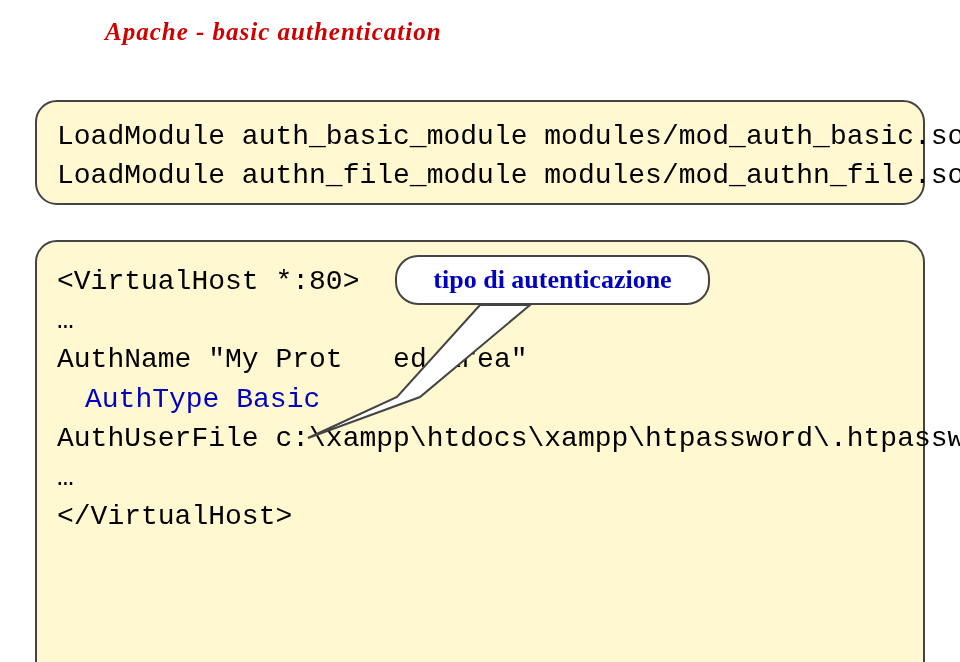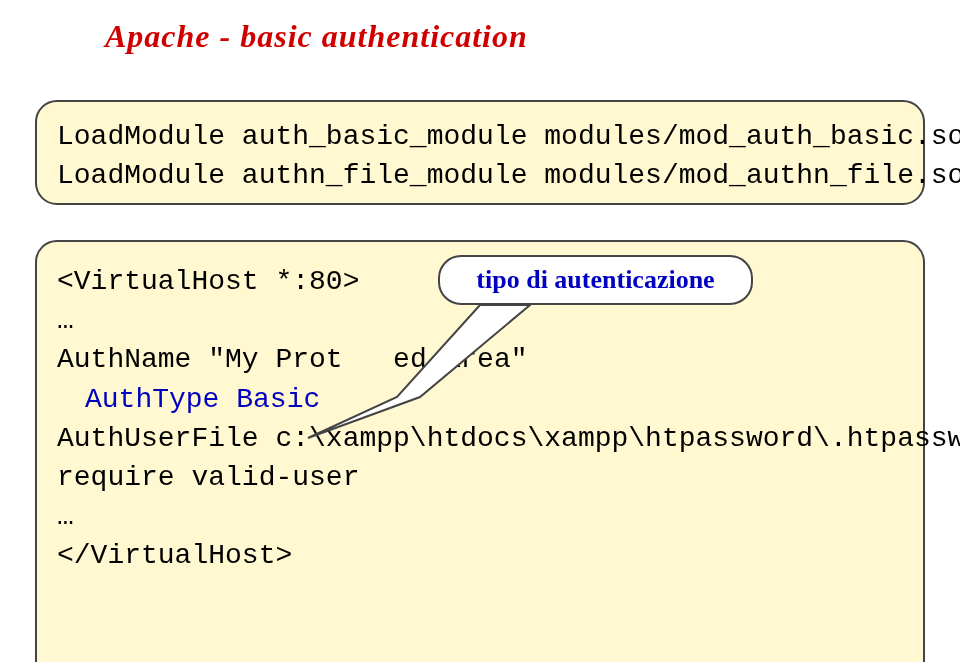--- a/index.html
+++ b/index.html
@@ -5,21 +5,21 @@
     * { margin: 0; padding: 0; box-sizing: border-box; }
     body {
       width: 960px;
       height: 662px;
       background: #fff;
       font-family: Georgia, 'Times New Roman', serif;
       position: relative;
     }
     .title {
       color: #d00000;
-      font-size: 32px;
+      font-size: 25px;
       font-weight: bold;
       font-style: italic;
       text-align: left;
       margin-top: 18px;
       margin-left: 105px;
       letter-spacing: 1px;
     }
     .box1 {
       position: absolute;
       left: 35px;
@@ -59,21 +59,20 @@
       background: #fff;
       border: 2px solid #444;
       border-radius: 23px;
       color: #0000c0;
       font-size: 26px;
       font-weight: bold;
       display: flex;
       align-items: center;
       justify-content: center;
       z-index: 5;
-      margin-left: 43px;
     }
     .callout-svg {
       position: absolute;
       left: 0;
       top: 0;
       width: 960px;
       height: 662px;
       pointer-events: none;
       z-index: 4;
     }
@@ -90,21 +89,20 @@
   </div>
 </div>
 
 <div class="box2">
   <div class="code">
     <div class="code-line">&lt;VirtualHost *:80&gt;</div>
     <div class="code-line">…</div>
     <div class="code-line"><span>   AuthName "My Prot</span><span style="visibility:hidden">ect</span><span>ed Area"</span></div>
     <div class="code-line highlight">   AuthType Basic</div>
     <div class="code-line">   AuthUserFile c:\xampp\htdocs\xampp\htpassword\.htpasswd</div>
-    <div class="code-line">   require valid-user</div>
     <div class="code-line">…</div>
     <div class="code-line">&lt;/VirtualHost&gt;</div>
   </div>
 </div>
 
 <svg class="callout-svg">
   <path d="M 480 305 L 397 397 L 308 438 L 420 397 L 530 305 Z" fill="#fff" stroke="#444" stroke-width="2"></path>
 </svg>
 
 <div class="callout-label">tipo di autenticazione</div>

